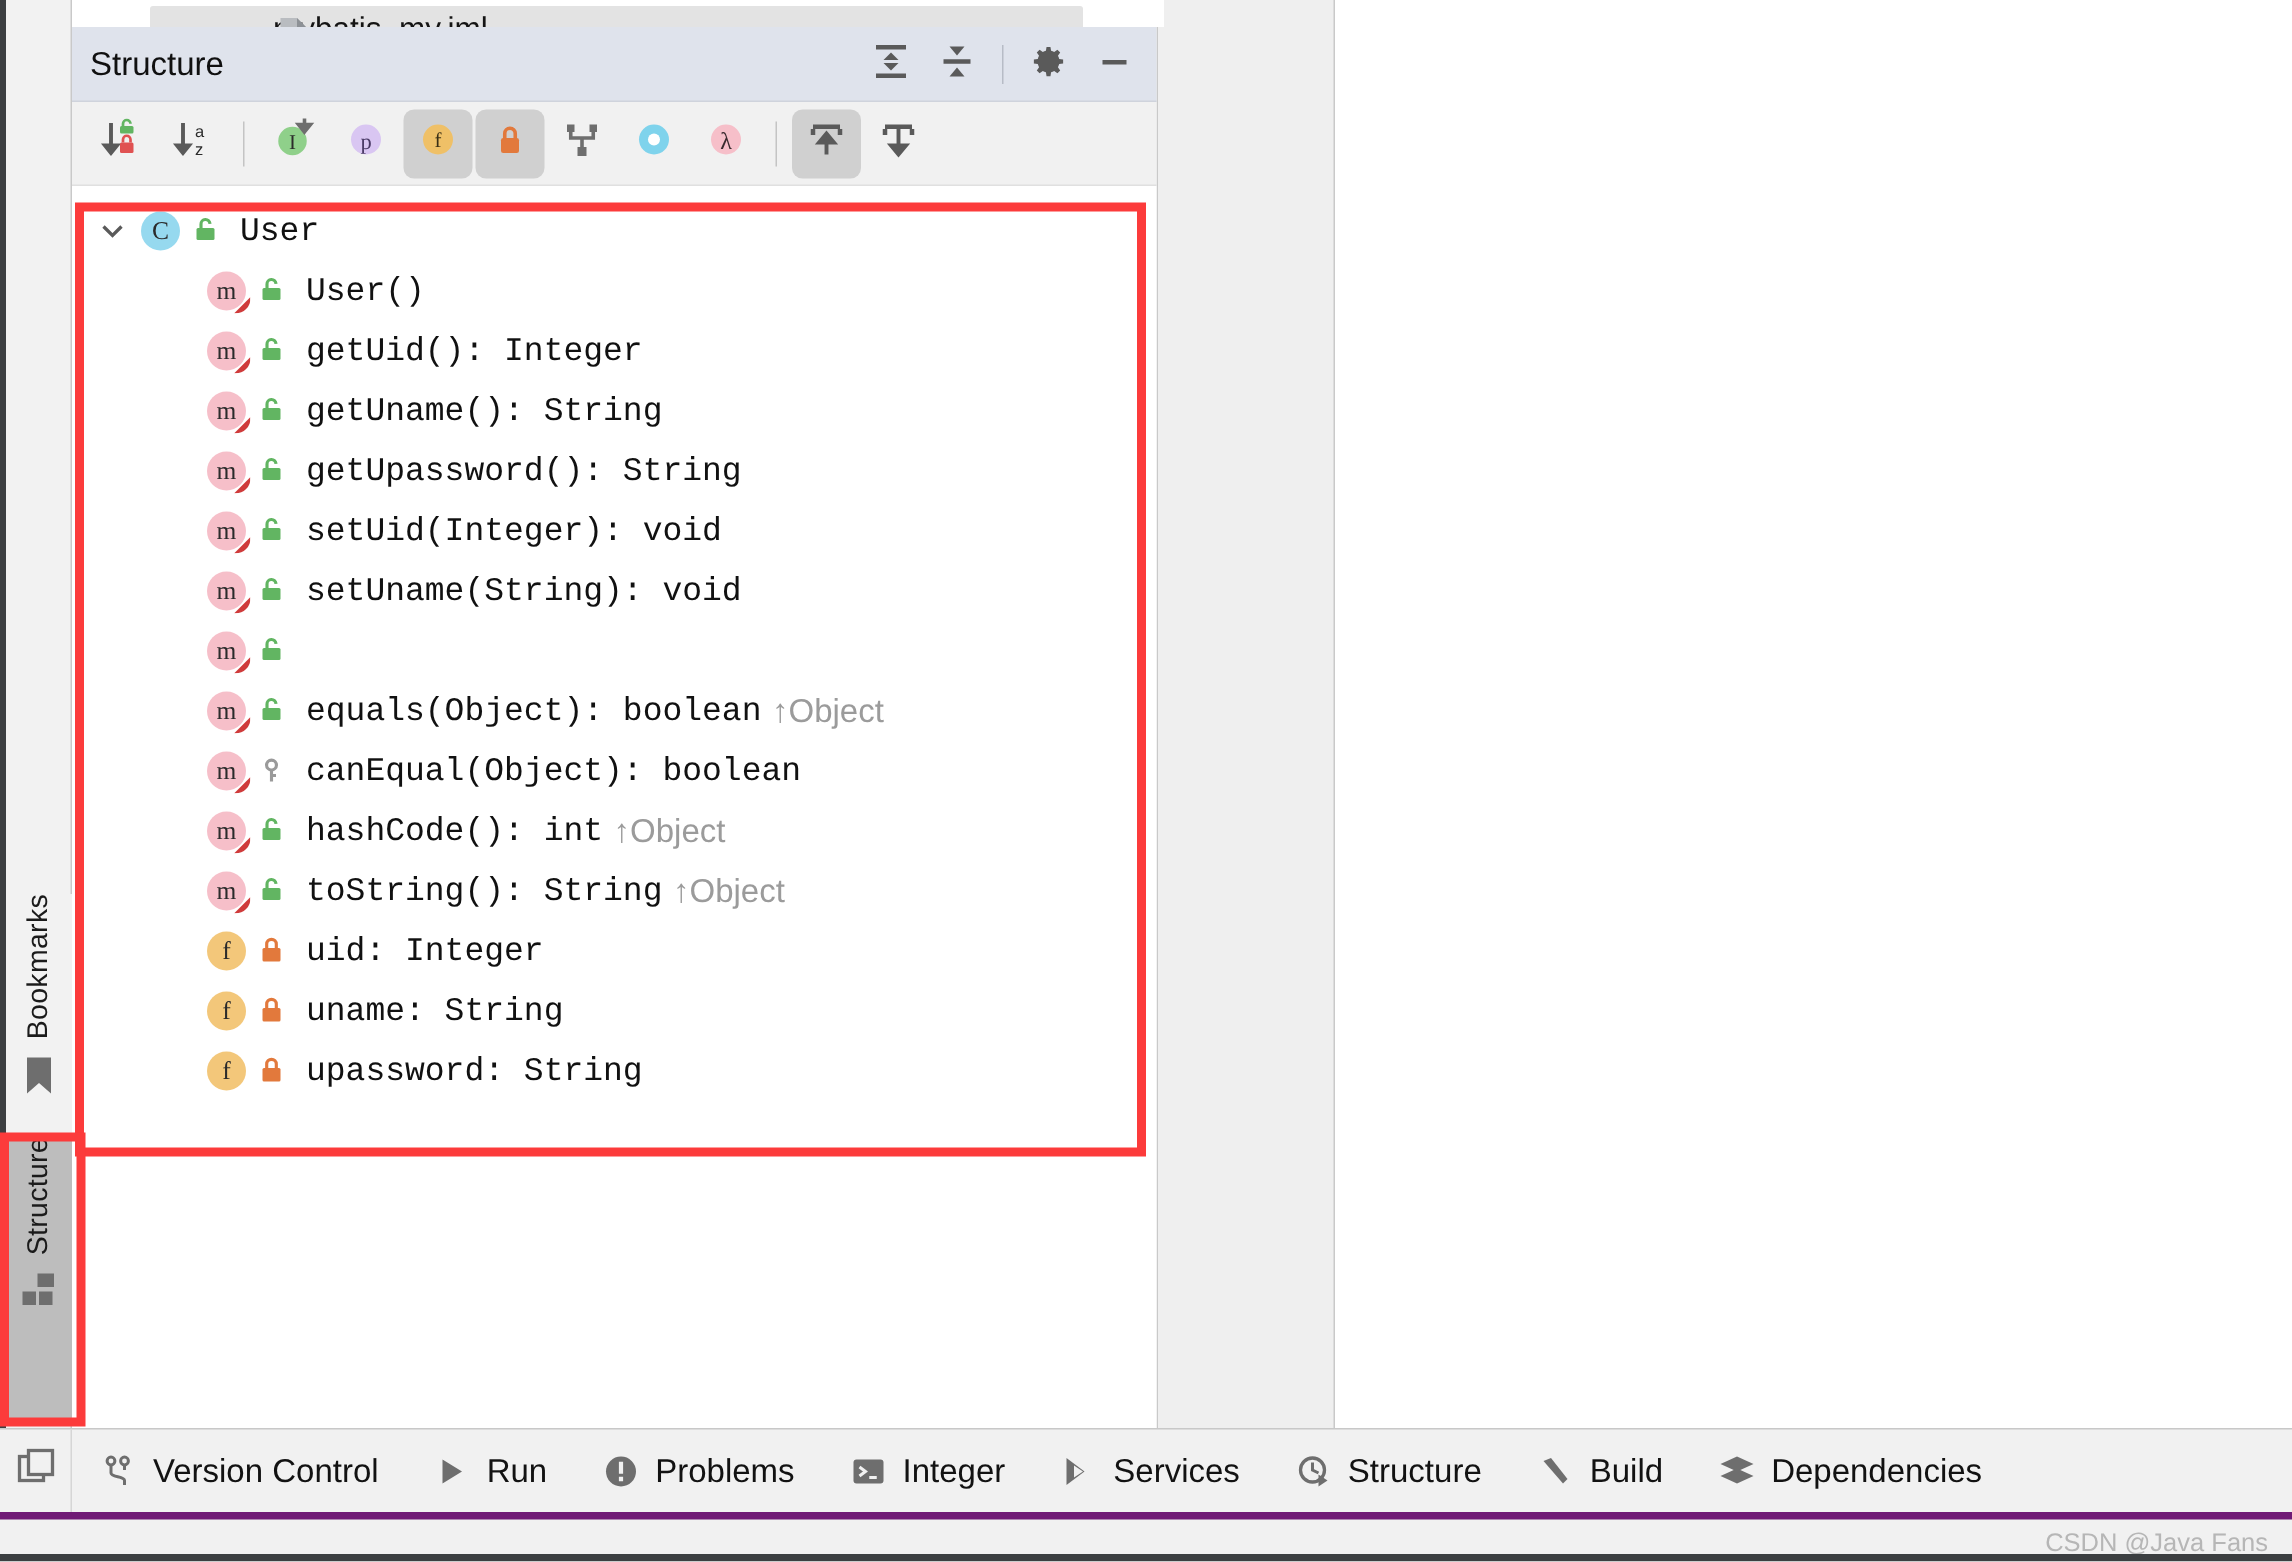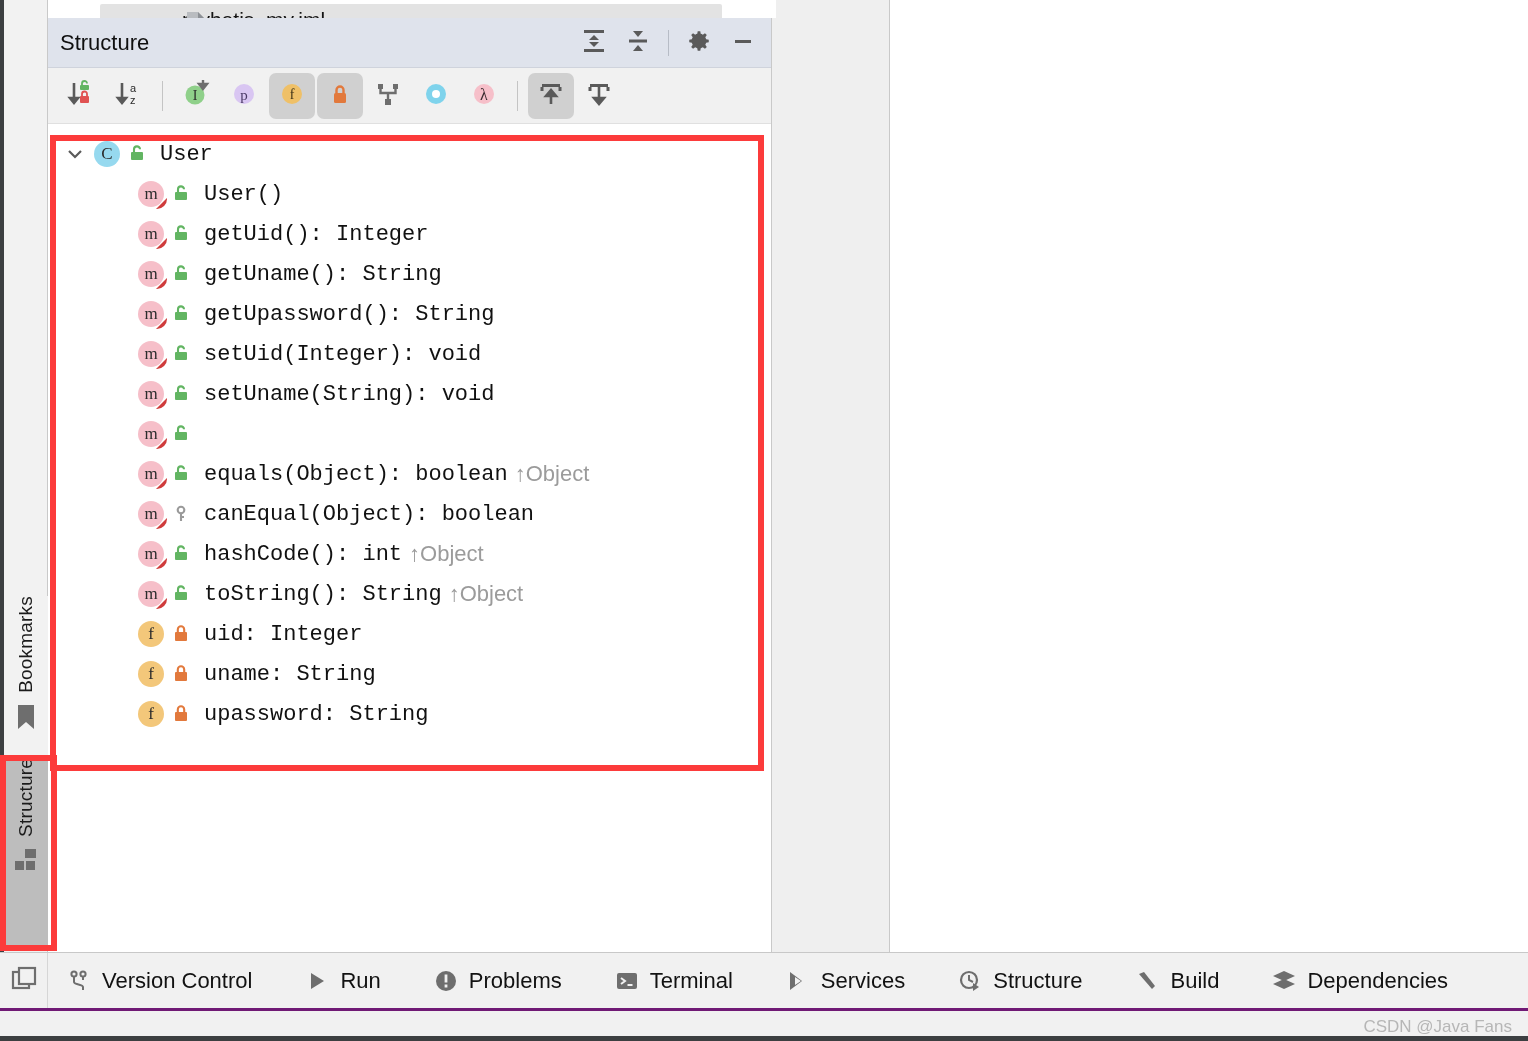--- a/index.html
+++ b/index.html
@@ -132,21 +132,21 @@
     border-right:1px solid #d6d6d6;
   }
   .bb-item {
     display:flex; align-items:center; gap:10px; padding:0 18px; height:56px;
     font-size:22px; color:#121212;
   }
   .bb-ico { display:flex; align-items:center; justify-content:center; width:26px; }
 
   .statusbar {
     position:absolute; left:0; top:1008px; width:1528px; height:33px;
-    background:#f1f1f1; border-top:3px solid #701a75;
+    background:#f1f1f1; border-top:5px solid #701a75;
   }
   .watermark {
     position:absolute; right:16px; top:6px; font-size:17px; color:#b6b6b6;
   }
   .bottom-dark {
     position:absolute; left:0; top:1036px; width:1528px; height:5px; background:#3c3f41;
   }
 
   
   .redrect { position:absolute; border:6px solid #fc3b3b; pointer-events:none; }
@@ -557,21 +557,21 @@
 
   <div class="bottombar">
     <div class="bb-corner">
       <span>
         <svg width="28" height="28" viewBox="0 0 28 28">
           <rect x="3" y="7" width="16" height="16" fill="none" stroke="#6e6e6e" stroke-width="2.2"></rect>
           <rect x="9" y="3" width="16" height="16" fill="#f1f1f1" stroke="#6e6e6e" stroke-width="2.2"></rect>
         </svg>
       </span>
     </div>
-    <div id="bottom-items" style="display:flex;align-items:center;gap:16px;">
+    <div id="bottom-items" style="display:flex;align-items:center;">
         <div class="bb-item">
           <span class="bb-ico">
             <svg width="24" height="24" viewBox="0 0 24 24">
               <circle cx="7" cy="5" r="2.6" fill="none" stroke="#6e6e6e" stroke-width="2"></circle>
               <circle cx="16" cy="5" r="2.6" fill="none" stroke="#6e6e6e" stroke-width="2"></circle>
               <path d="M7 8v5c0 3 9 2 9 5v3M16 8v3" stroke="#6e6e6e" stroke-width="2" fill="none"></path>
             </svg>
           </span>
           <span>Version Control</span>
         </div>
@@ -593,21 +593,21 @@
           </span>
           <span>Problems</span>
         </div>
         <div class="bb-item">
           <span class="bb-ico">
             <svg width="24" height="24" viewBox="0 0 24 24">
               <rect x="2" y="4" width="20" height="16" rx="2" fill="#6e6e6e"></rect>
               <path d="M6 9l4 3-4 3M12.5 16h5" stroke="#f1f1f1" stroke-width="2" fill="none"></path>
             </svg>
           </span>
-          <span>Terminal</span>
+          <span>Integer</span>
         </div>
         <div class="bb-item">
           <span class="bb-ico">
             <svg width="24" height="24" viewBox="0 0 24 24">
               <path d="M4 3l12 9-12 9z" fill="#6e6e6e"></path>
               <path d="M9 8l6 4-6 4z" fill="#f1f1f1"></path>
             </svg>
           </span>
           <span>Services</span>
         </div>

